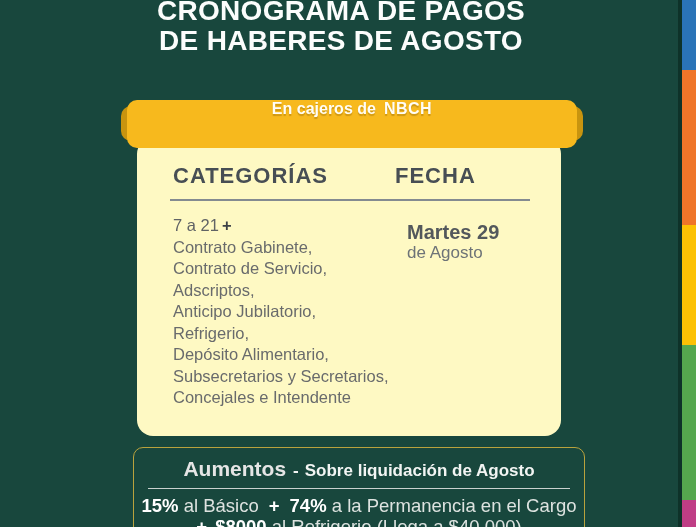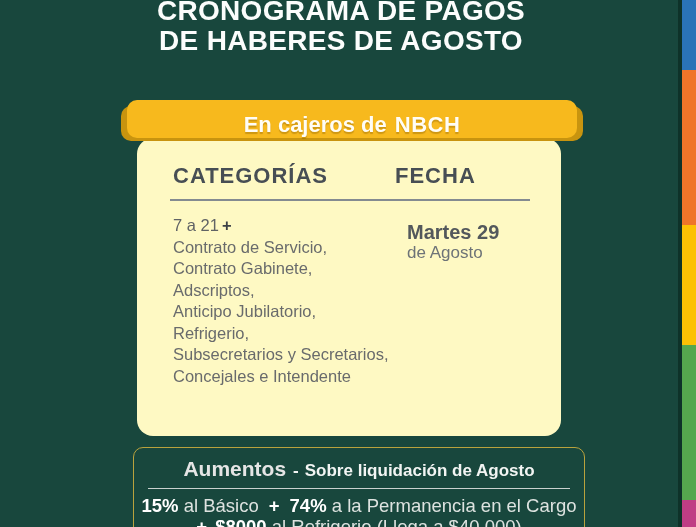--- a/index.html
+++ b/index.html
@@ -19,25 +19,25 @@
     font-size:28px;
     line-height:30px;
     letter-spacing:0.3px;
   }
   
   .banner-back{
     position:absolute;left:121px;top:106px;width:462px;height:35px;
     background:#c8940f;border-radius:10px;z-index:2;
   }
   .banner{
-    position:absolute;left:127px;top:100px;width:450px;height:38px;
+    position:absolute;left:127px;top:100px;width:450px;height:48px;
     border-radius:10px;z-index:3;
-    display:flex;align-items:flex-end;justify-content:center;
+    display:flex;align-items:flex-start;justify-content:center;
     color:#fffdf6;
-    font-size:22px;
+    font-size:16px;
     text-shadow:0 2px 1px rgba(125,85,0,0.35);
   }
   .banner .pre{font-weight:600;}
   .banner .brand{font-weight:800;margin-left:8px;letter-spacing:0.5px;}
   
   .card{
     position:absolute;left:137px;top:138px;width:424px;height:298px;
     background:#fef9c3;border-radius:16px;z-index:1;
   }
   .hdr{
@@ -99,25 +99,26 @@
     <span class="brand">NBCH</span>
   </div>
 
   <div class="card">
     <div class="hdr hdr-cat">CATEGORÍAS</div>
     <div class="hdr hdr-fecha">FECHA</div>
     <div class="card-divider"></div>
 
     <div class="cat-list">
       <div class="range-line"><span>7 a 21</span><span class="range-plus">+</span></div>
+      <div>Contrato Gabinete,</div>
       <div>Contrato de Servicio,</div>
-      <div>Contrato Gabinete,</div>
       <div>Adscriptos,</div>
       <div>Anticipo Jubilatorio,</div>
       <div>Refrigerio,</div>
+      <div>Depósito Alimentario,</div>
       <div>Subsecretarios y Secretarios,</div>
       <div>Concejales e Intendente</div>
     </div>
 
     <div class="fecha-block">
       <div class="fecha-day">Martes 29</div>
       <div class="fecha-month">de Agosto</div>
     </div>
   </div>
 

